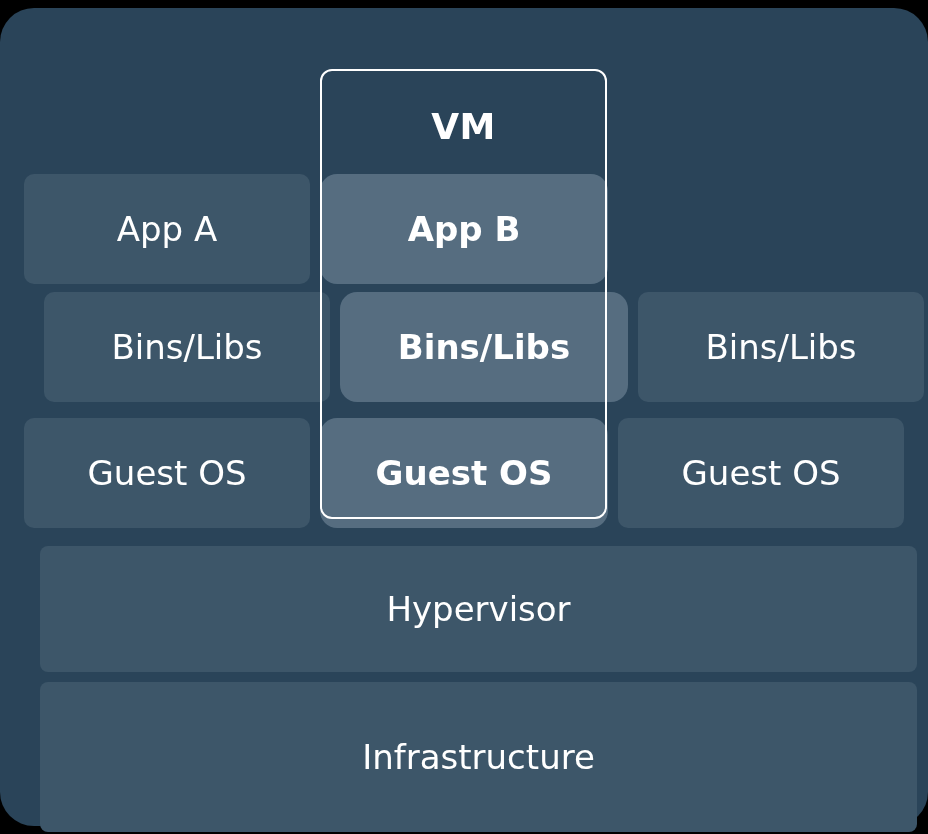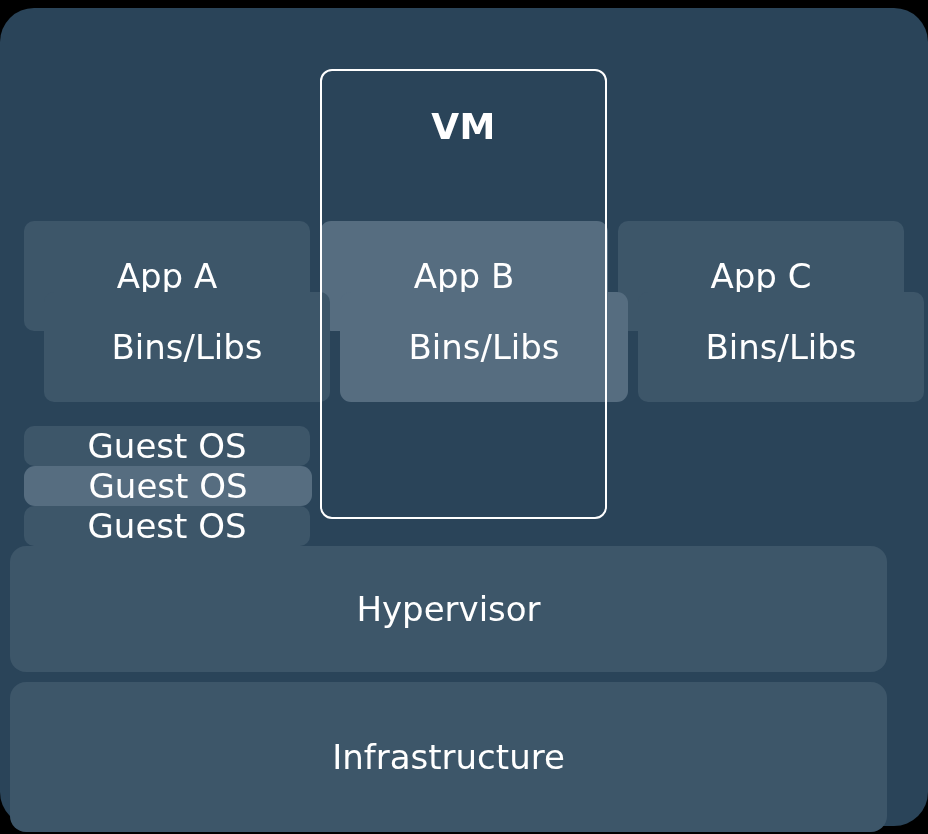--- a/index.html
+++ b/index.html
@@ -73,23 +73,23 @@
     z-index: 2;
   }
   .row {
     position: absolute;
     left: 0;
     width: 880px;
     height: 110px;
     display: flex;
     gap: 0px;
   }
-  .row.r0 { top: 0px; margin-top: 47px; }
+  .row.r0 { top: 0px; }
   .row.r1 { top: 118px; padding-left: 20px; }
-  .row.r2 { top: 252px; flex-direction: column; }
+  .row.r2 { top: 244px; }
 
   .cell {
     height: 110px;
     display: flex;
     align-items: center;
     justify-content: center;
     font-size: 34px;
     color: #ffffff;
     box-sizing: border-box;
     border-radius: 10px;
@@ -99,36 +99,36 @@
     background: #3d5669;
   }
   .cell.spacer {
     width: 10px;
     background: transparent;
     border-radius: 0;
   }
   .cell.center {
     width: 288px;
     background: #566d80;
-    font-weight: normal;
-    border-radius: 11px;
+    font-weight: bold;
+    border-radius: 17px;
   }
 
   
   .bar {
     position: absolute;
-    left: 10px;
+    left: 40px;
     width: 877px;
     display: flex;
     align-items: center;
     justify-content: center;
     font-size: 34px;
     color: #ffffff;
     background: #3d5669;
-    border-radius: 16px;
+    border-radius: 8px;
     box-sizing: border-box;
     z-index: 2;
   }
   .bar.hypervisor {
     top: 546px;
     height: 126px;
   }
   .bar.infrastructure {
     top: 682px;
     height: 150px;
@@ -144,21 +144,20 @@
   <div class="vm-frame"></div>
   <div class="vm-title">VM</div>
 
   <div class="stack">
 
     <div class="row r0">
       <div class="cell side">App A</div>
       <div class="cell spacer"></div>
       <div class="cell center">App B</div>
       <div class="cell spacer"></div>
-      <div class="cell side">App C</div>
     </div>
 
     <div class="row r1">
       <div class="cell side">Bins/Libs</div>
       <div class="cell spacer"></div>
       <div class="cell center">Bins/Libs</div>
       <div class="cell spacer"></div>
       <div class="cell side">Bins/Libs</div>
     </div>
 

